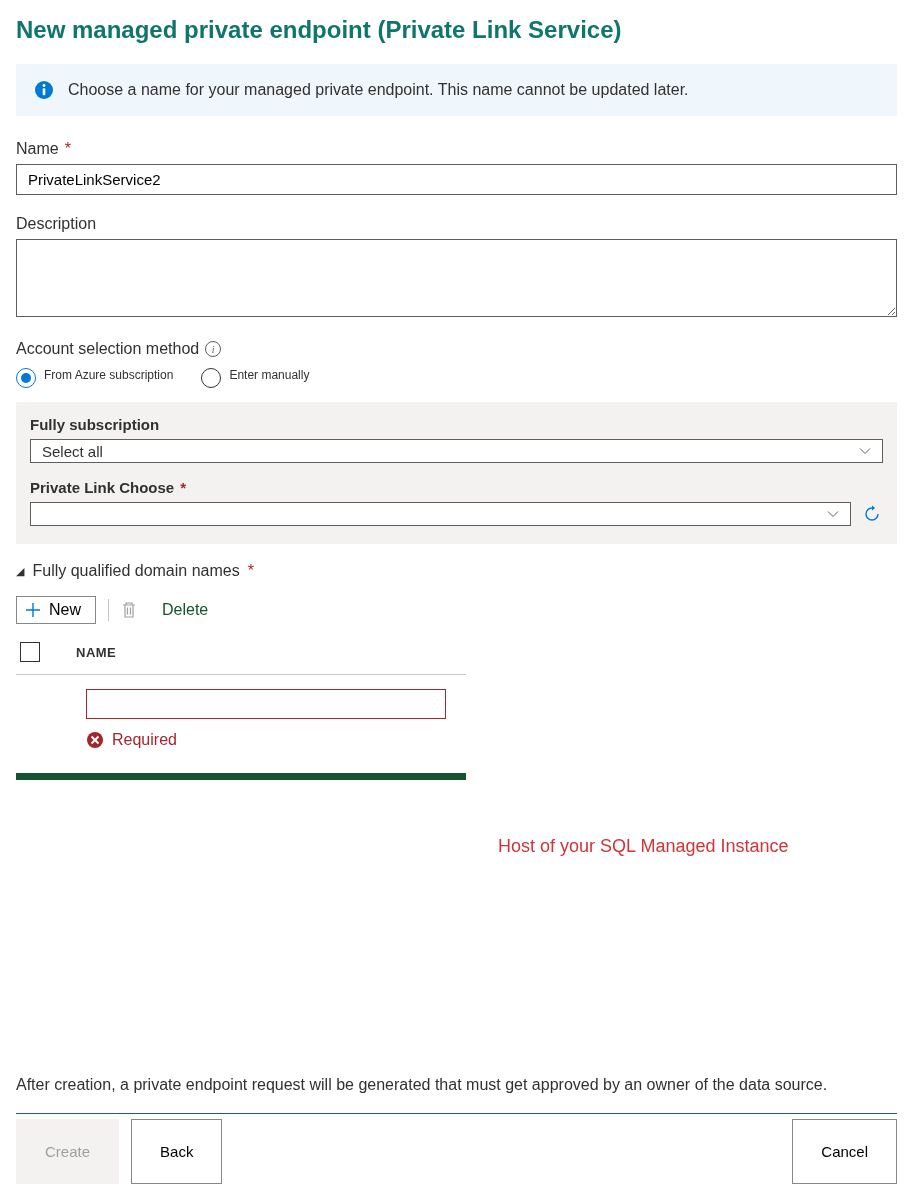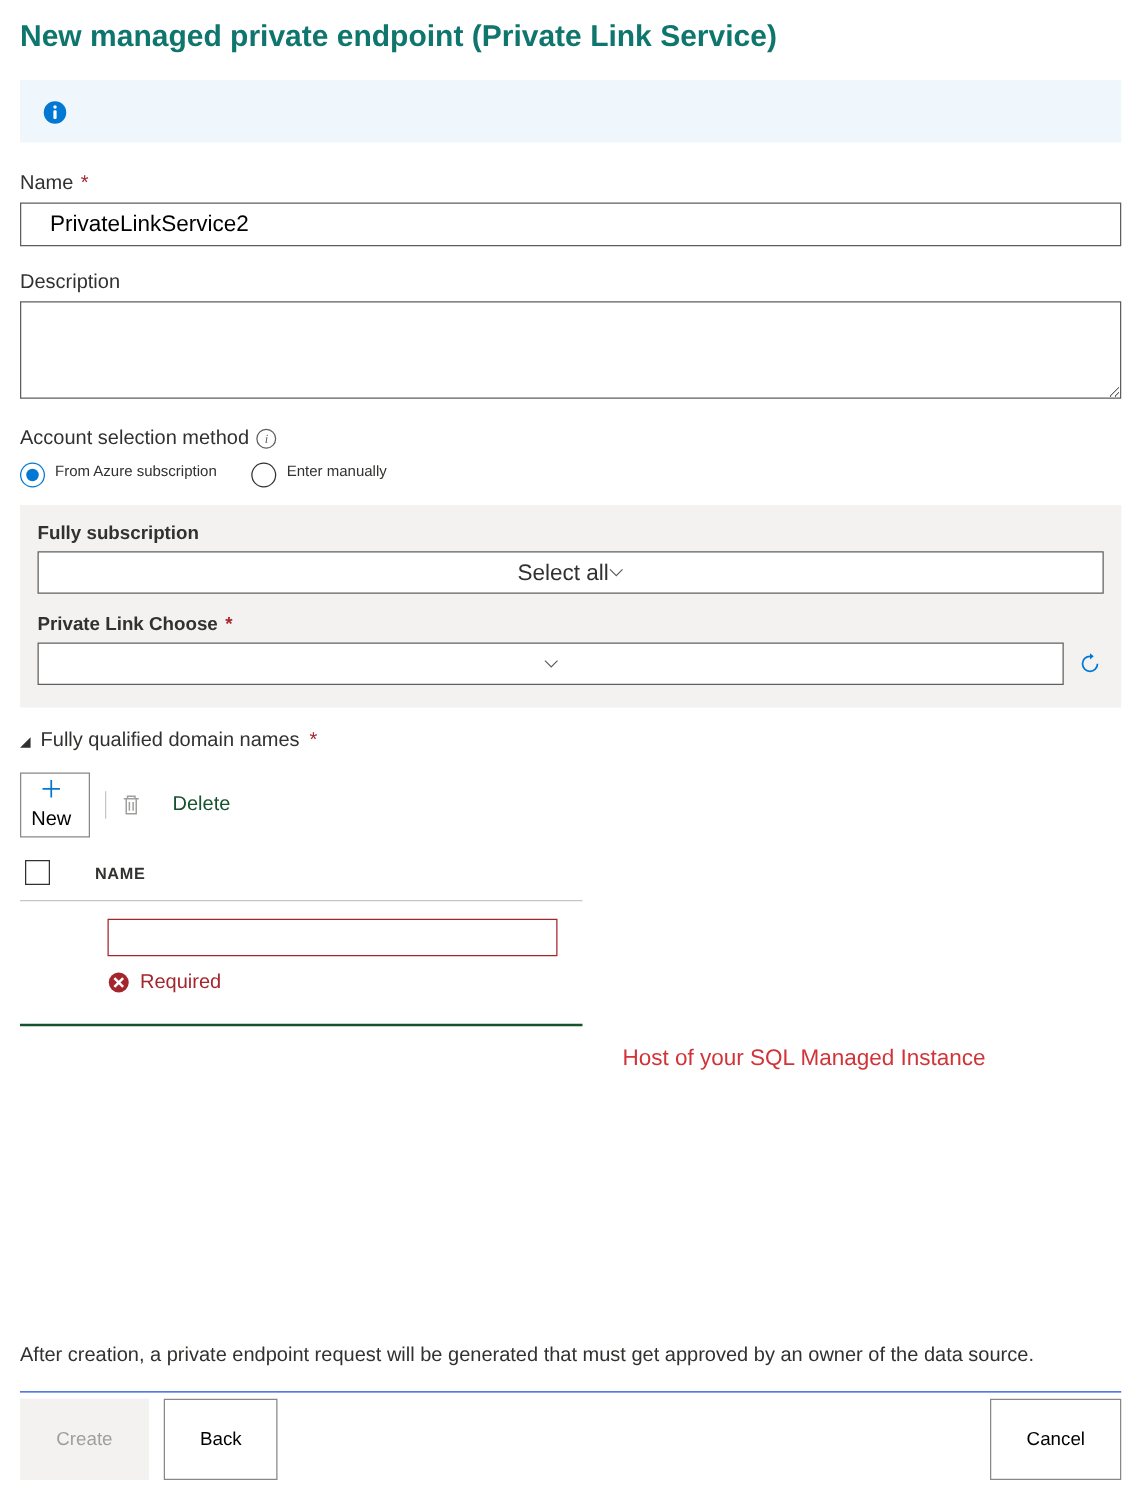--- a/index.html
+++ b/index.html
@@ -46,22 +46,22 @@
       align-items: center; justify-content: center;
       font-size: 10px;
       font-style: italic;
       font-family: Georgia, serif;
       color: #605e5c;
       cursor: default;
     }
     input[type="text"], textarea, .select {
       width: 100%;
       border: 1px solid #605e5c;
-      padding: 6px 23px;
-      font-size: 18px;
+      padding: 6px 11px;
+      font-size: 15px;
       font-family: inherit;
       background: #fff;
     }
     textarea { height: 78px; resize: both; }
     .radio-row { display: flex; gap: 28px; margin-top: 10px; }
     .radio-opt { display: flex; align-items: flex-start; gap: 8px; font-size: 12px; cursor: pointer; }
     .radio {
       width: 20px; height: 20px;
       border: 1px solid #323130;
       border-radius: 50%;
@@ -78,22 +78,22 @@
     .subpanel {
       background: #f3f2f1;
       padding: 14px 14px 18px;
       margin-top: 14px;
     }
     .subpanel .field { margin-bottom: 16px; }
     .subpanel .label { font-weight: 600; font-size: 15px; }
     .select {
       display: flex;
       align-items: center;
-      justify-content: center;
-      height: 34px;
+      justify-content: space-between;
+      height: 24px;
       cursor: pointer;
       background: #fff;
     }
     .select .selected { color: #323130; }
     .select-row { display: flex; gap: 10px; align-items: center; }
     .select-row .select { flex: 1; }
     .refresh-btn {
       width: 22px; height: 22px;
       display: flex; align-items: center; justify-content: center;
       cursor: pointer;
@@ -110,21 +110,20 @@
       display: flex; align-items: center; gap: 12px;
       margin-top: 16px; margin-bottom: 18px;
     }
     .btn-new {
       border: 1px solid #8a8886;
       background: #fff;
       padding: 4px 14px 4px 8px;
       display: inline-flex; align-items: center; gap: 8px;
       font-size: 16px;
       cursor: pointer;
-      flex-direction: column;
     }
     .btn-new svg { color: #0078d4; }
     .vdiv { width: 1px; height: 22px; background: #c8c6c4; }
     .btn-del {
       display: inline-flex; align-items: center; gap: 25px;
       color: #14532d; font-size: 16px; cursor: default;
       background: none; border: none;
     }
     .table-area { width: 450px; }
     .thead {
@@ -140,21 +139,21 @@
     }
     .th-name {
       font-size: 13px;
       font-weight: 600;
       letter-spacing: 0.5px;
       color: #323130;
       margin-left: 6px;
     }
     .trow {
       padding: 14px 4px 24px 70px;
-      border-bottom: 2px solid #14532d;
+      border-bottom: 7px solid #14532d;
       position: relative;
     }
     .trow input {
       width: 360px;
       border: 1px solid #a4262c;
       padding: 6px 8px;
       font-size: 14px;
     }
     .error-row {
       display: flex; align-items: center; gap: 8px;
@@ -203,20 +202,21 @@
 <body>
 
 <h1>New managed private endpoint (Private Link Service)</h1>
 
 <div class="info-box">
   <svg width="20" height="20" viewBox="0 0 20 20">
     <circle cx="10" cy="10" r="9" fill="#0078d4"></circle>
     <circle cx="10" cy="5.5" r="1.4" fill="#fff"></circle>
     <rect x="8.7" y="8.2" width="2.6" height="7" rx="1" fill="#fff"></rect>
   </svg>
+  <div class="info-text">Choose a name for your managed private endpoint. This name cannot be updated later.</div>
 </div>
 
 <div class="field">
   <div class="label">
     <span>Name</span>
       <span class="required">*</span>
   </div>
   <input type="text" value="PrivateLinkService2" style="">
 </div>
 

